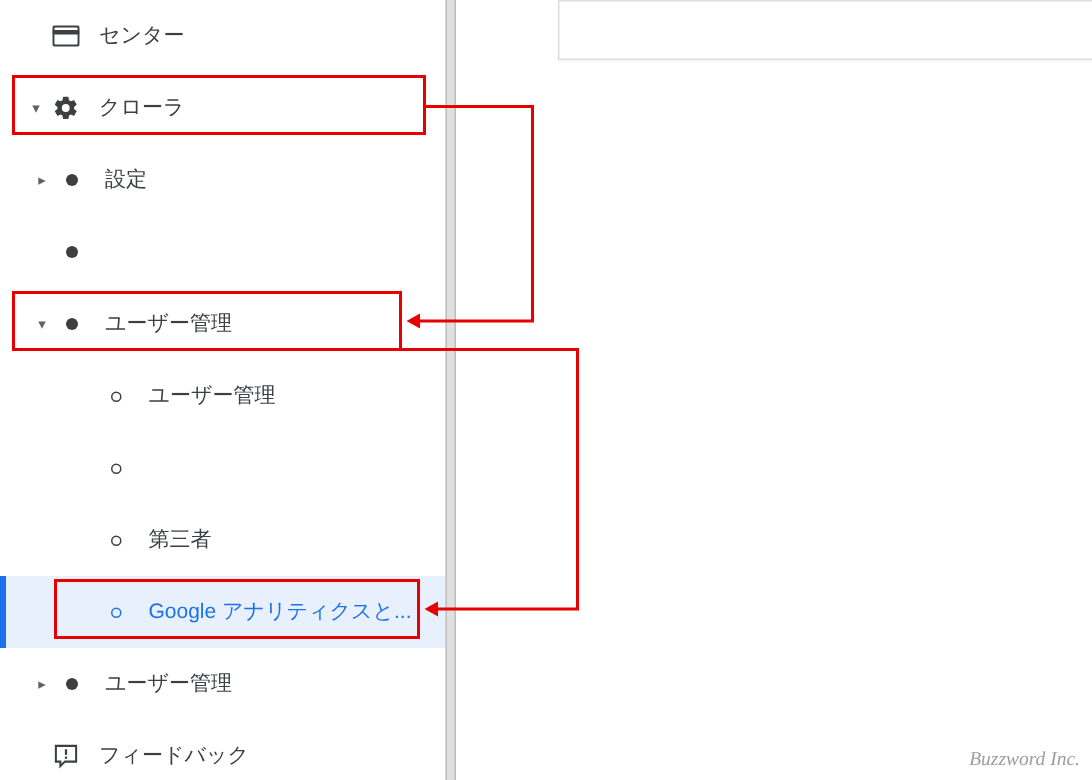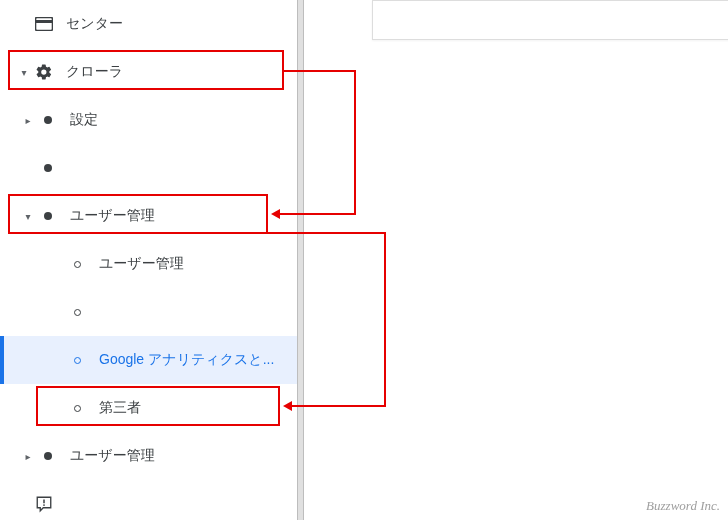--- a/index.html
+++ b/index.html
@@ -195,51 +195,52 @@
       </span>
     <span class="lbl">ユーザー管理</span>
   </div>
 
   <div class="nav-item level3">
     <span class="ico">
         <span class="bullet-hollow"></span>
       </span>
   </div>
 
+  <div class="nav-item level3">
+    <span class="ico">
+        <span class="bullet-hollow"></span>
+      </span>
+    <span class="lbl">第三者</span>
+  </div>
+
   <div class="nav-item level3 selected">
     <span class="ico">
         <span class="bullet-hollow sel"></span>
       </span>
     <span class="lbl">Google アナリティクスと...</span>
-  </div>
-
-  <div class="nav-item level3">
-    <span class="ico">
-        <span class="bullet-hollow"></span>
-      </span>
-    <span class="lbl">第三者</span>
   </div>
 
   <div class="nav-item level2">
     <span class="chev">▸</span>
     <span class="ico">
         <span class="bullet-solid"></span>
       </span>
     <span class="lbl">ユーザー管理</span>
   </div>
 
   <div class="nav-item level1">
     <span class="chev"></span>
     <span class="ico">
       <svg width="18" height="18" viewBox="0 0 24 24">
           <path fill="none" stroke="#3c4043" stroke-width="1.8" d="M21 3H3v14h4v4l4-4h10z"></path>
           <rect x="11" y="6" width="2" height="5" fill="#3c4043"></rect>
           <rect x="11" y="12.5" width="2" height="2" fill="#3c4043"></rect>
         </svg>
     </span>
+    <span class="lbl">フィードバック</span>
   </div>
 
 </div>
 
 <div class="divider"></div>
 
 <div class="content">
   <div class="panel"></div>
   <div class="footer">Buzzword Inc.</div>
 </div>

